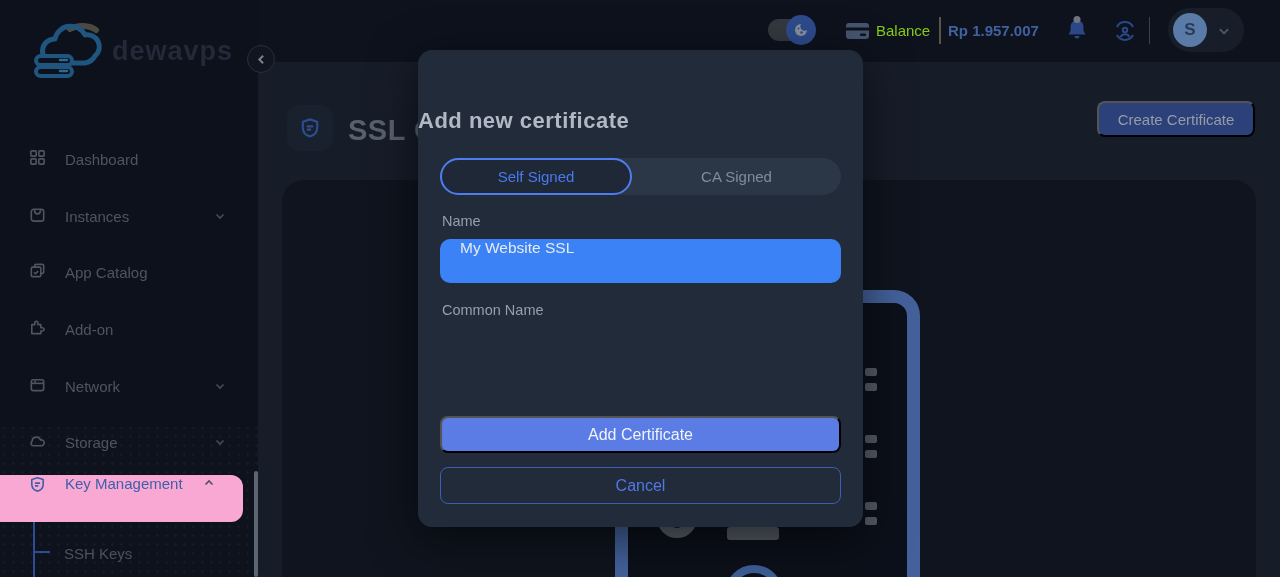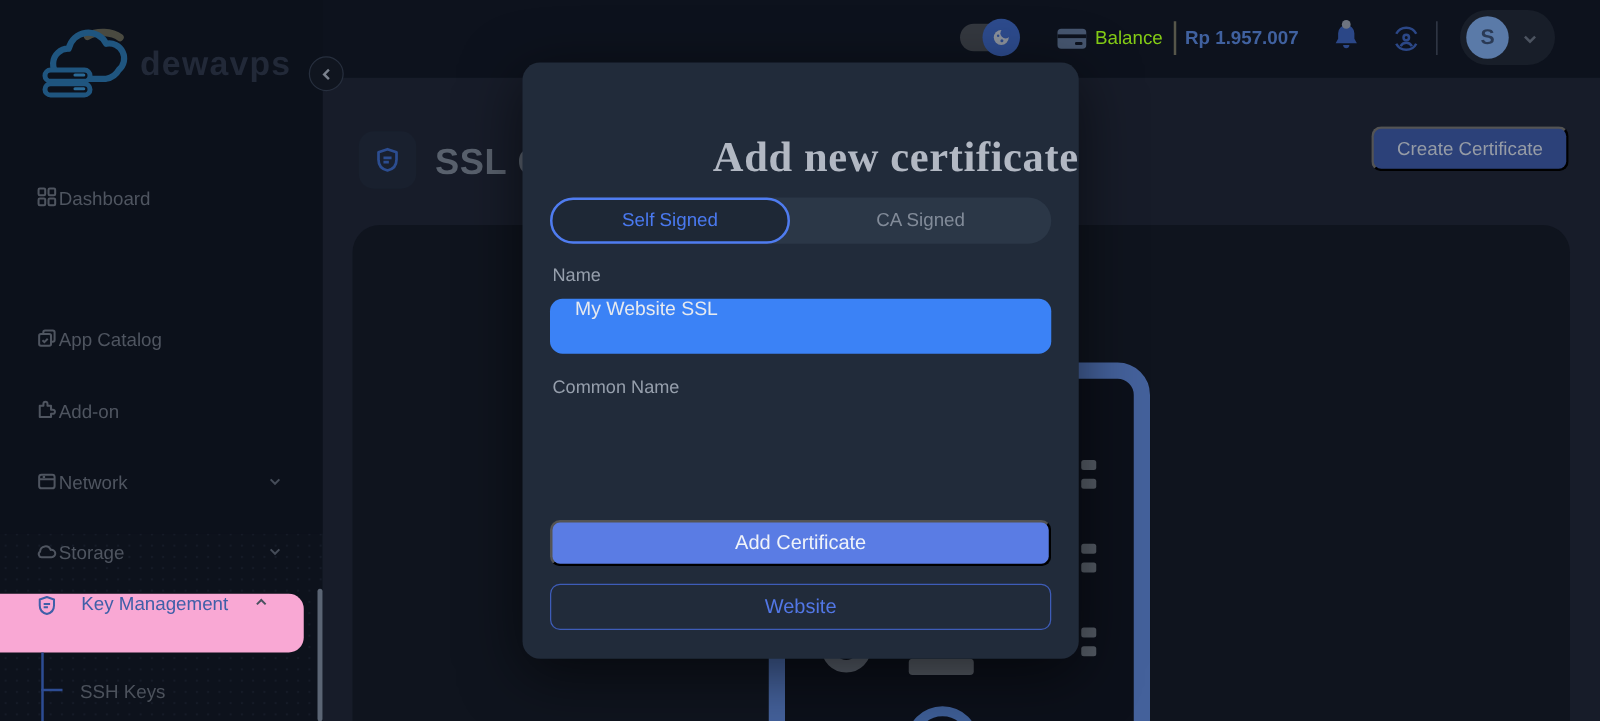--- a/index.html
+++ b/index.html
@@ -5,21 +5,21 @@
   * { margin:0; padding:0; box-sizing:border-box; }
   html,body { width:1280px; height:577px; overflow:hidden; }
   body { font-family:"Liberation Sans", sans-serif; background:#0d121c; position:relative; }
   .dots { background-image: radial-gradient(rgba(130,150,190,0.07) 1px, transparent 1.2px); background-size: 9px 9px; }
   .flexc { display:flex; align-items:center; justify-content:center; }
 
   
   .sidebar { position:absolute; left:0; top:0; width:258px; height:427px; background:#0c111b; z-index:2; }
   .logo-icon { position:absolute; left:30px; top:16px; }
   .brand { position:absolute; left:112px; top:36px; font-size:27px; font-weight:700; color:#222938; letter-spacing:1px; }
-  .nav-item { position:absolute; left:0; width:258px; height:34px; display:flex; align-items:center; padding-left:28px; color:#4f5560; font-size:15px; cursor:pointer; }
+  .nav-item { position:absolute; left:0; width:258px; height:34px; display:flex; align-items:center; gap:18px; padding-left:28px; color:#4f5560; font-size:15px; cursor:pointer; }
   .nav-item svg { flex:0 0 auto; }
   .nav-chevron { position:absolute; right:32px; color:#454c58; }
   .nav-active { position:absolute; left:0; top:475px; width:243px; height:47px; background:#f9a8d4; border-radius:0 12px 12px 0; display:flex; align-items:flex-start; gap:18px; padding-left:28px; color:#3f5fa8; font-size:15px; cursor:pointer; }
   .tree-v { position:absolute; left:33px; top:522px; width:2px; height:55px; background:#2d4c93; }
   .tree-h { position:absolute; left:33px; top:551px; width:17px; height:2px; background:#2d4c93; }
   .ssh-item { position:absolute; left:64px; top:545px; font-size:15px; color:#4c525c; cursor:pointer; }
   .sb-thumb { position:absolute; left:254px; top:471px; width:4px; height:106px; background:#5b6574; border-radius:2px; z-index:4; }
 
   
   .topbar { position:absolute; left:258px; top:0; width:1022px; height:62px; background:#0d121d; z-index:2; }
@@ -44,21 +44,21 @@
   .create-btn { position:absolute; right:25px; top:39px; width:158px; height:36px; background:#2c4179; border-radius:8px; color:#969ca6; font-size:15px; cursor:pointer; }
   .card { position:absolute; left:24px; top:118px; width:974px; height:397px; background:#0f141e; border-radius:22px 22px 0 0; overflow:hidden; }
   .illustration { position:absolute; left:333px; top:110px; width:305px; height:330px; border:13px solid #44619b; border-radius:26px; background:#0c101a; }
   .skel { position:absolute; width:12px; height:8px; background:#555c66; border-radius:2px; }
   .gray-ring { position:absolute; left:29px; top:195px; width:40px; height:40px; border:10px solid #565d68; border-radius:50%; }
   .gray-bar { position:absolute; left:99px; top:224px; width:52px; height:13px; background:#545a63; border-radius:3px; }
   .blue-ring { position:absolute; left:97px; top:262px; width:58px; height:58px; border:8px solid #3e5e96; border-radius:50%; }
 
   
   .modal { position:absolute; left:418px; top:50px; width:445px; height:477px; background:#212b3a; border-radius:14px; z-index:10; box-shadow:0 12px 48px rgba(0,0,0,0.55); }
-  .modal-title { position:absolute; top:58px; width:100%; text-align:right; font-size:34px; font-weight:700; color:#b2b8c3; letter-spacing:0.5px;font-family:Liberation Serif, serif; }
+  .modal-title { position:absolute; top:58px; width:100%; text-align:left; font-size:22px; font-weight:700; color:#b2b8c3; letter-spacing:0.5px; }
   .tabs { position:absolute; left:22px; top:108px; width:401px; height:37px; background:#2b3747; border-radius:19px; }
   .tab-active { position:absolute; left:0; top:0; width:192px; height:37px; background:#1e2836; border:2px solid #4f7cf0; border-radius:19px; color:#4a79ef; font-size:15px; cursor:pointer; }
   .tab-inactive { position:absolute; left:192px; right:0; top:0; height:37px; color:#828b99; font-size:15px; cursor:pointer; }
   .f-label { position:absolute; left:24px; font-size:14.5px; color:#969fac; }
   .f-input { position:absolute; left:22px; width:401px; height:44px; background:#3b82f6; border-radius:10px; color:#e7eaef; font-size:15.5px; display:flex; padding-left:20px; cursor:text; }
   .caret { display:inline-block; width:2px; height:19px; background:#ffffff; margin-left:1px; vertical-align:middle; }
   .btn-primary { position:absolute; left:22px; top:366px; width:401px; height:37px; background:#5a7ce4; border-radius:8px; color:#eff3fa; font-size:16px; cursor:pointer;text-align:right; }
   .btn-cancel { position:absolute; left:22px; top:417px; width:401px; height:37px; border:1px solid #3e5cb8; border-radius:8px; color:#5277e6; font-size:16px; background:transparent; cursor:pointer; }
 </style>
 </head>
@@ -81,20 +81,34 @@
       <svg width="19" height="19" viewBox="0 0 20 20" fill="none" stroke="currentColor" stroke-width="1.7">
         <rect x="3" y="3" width="5.6" height="5.6" rx="1"></rect>
           <rect x="11.4" y="3" width="5.6" height="5.6" rx="1"></rect>
         <rect x="3" y="11.4" width="5.6" height="5.6" rx="1"></rect>
           <rect x="11.4" y="11.4" width="5.6" height="5.6" rx="1"></rect>
       </svg>
     </span>
     <span>Dashboard</span>
   </div>
 
+  <div class="nav-item" style="top:199px">
+    <span>
+      <svg width="19" height="19" viewBox="0 0 20 20" fill="none" stroke="currentColor" stroke-width="1.7">
+        <rect x="3.5" y="4.5" width="13" height="12.5" rx="2.5"></rect>
+          <path d="M7 4.5v1.8a3 3 0 0 0 6 0V4.5"></path>
+      </svg>
+    </span>
+    <span>Instances</span>
+    <span class="nav-chevron">
+      <svg width="12" height="12" viewBox="0 0 12 12" fill="none" stroke="currentColor" stroke-width="1.6">
+          <path d="M2.5 4.5 6 8l3.5-3.5"></path>
+        </svg>
+    </span>
+  </div>
 
   <div class="nav-item" style="top:255px">
     <span>
       <svg width="19" height="19" viewBox="0 0 20 20" fill="none" stroke="currentColor" stroke-width="1.7">
         <path d="M7 6.5V5a1.5 1.5 0 0 1 1.5-1.5H15A1.5 1.5 0 0 1 16.5 5v6.5A1.5 1.5 0 0 1 15 13h-1.5"></path>
         <rect x="3.5" y="6.5" width="10" height="10" rx="1.5"></rect>
         <path d="M6.3 11.8l1.6 1.6 2.8-2.8"></path>
       </svg>
     </span>
     <span>App Catalog</span>
@@ -251,14 +265,14 @@
   </div>
 
   <label class="f-label" style="top:163px">Name</label>
   <div class="f-input" style="top:189px">
     <span>My Website SSL</span>
   </div>
 
   <label class="f-label" style="top:252px">Common Name</label>
 
   <button class="btn-primary flexc">Add Certificate</button>
-  <button class="btn-cancel flexc">Website</button>
+  <button class="btn-cancel flexc">Cancel</button>
 </div>
 
 </body></html>

